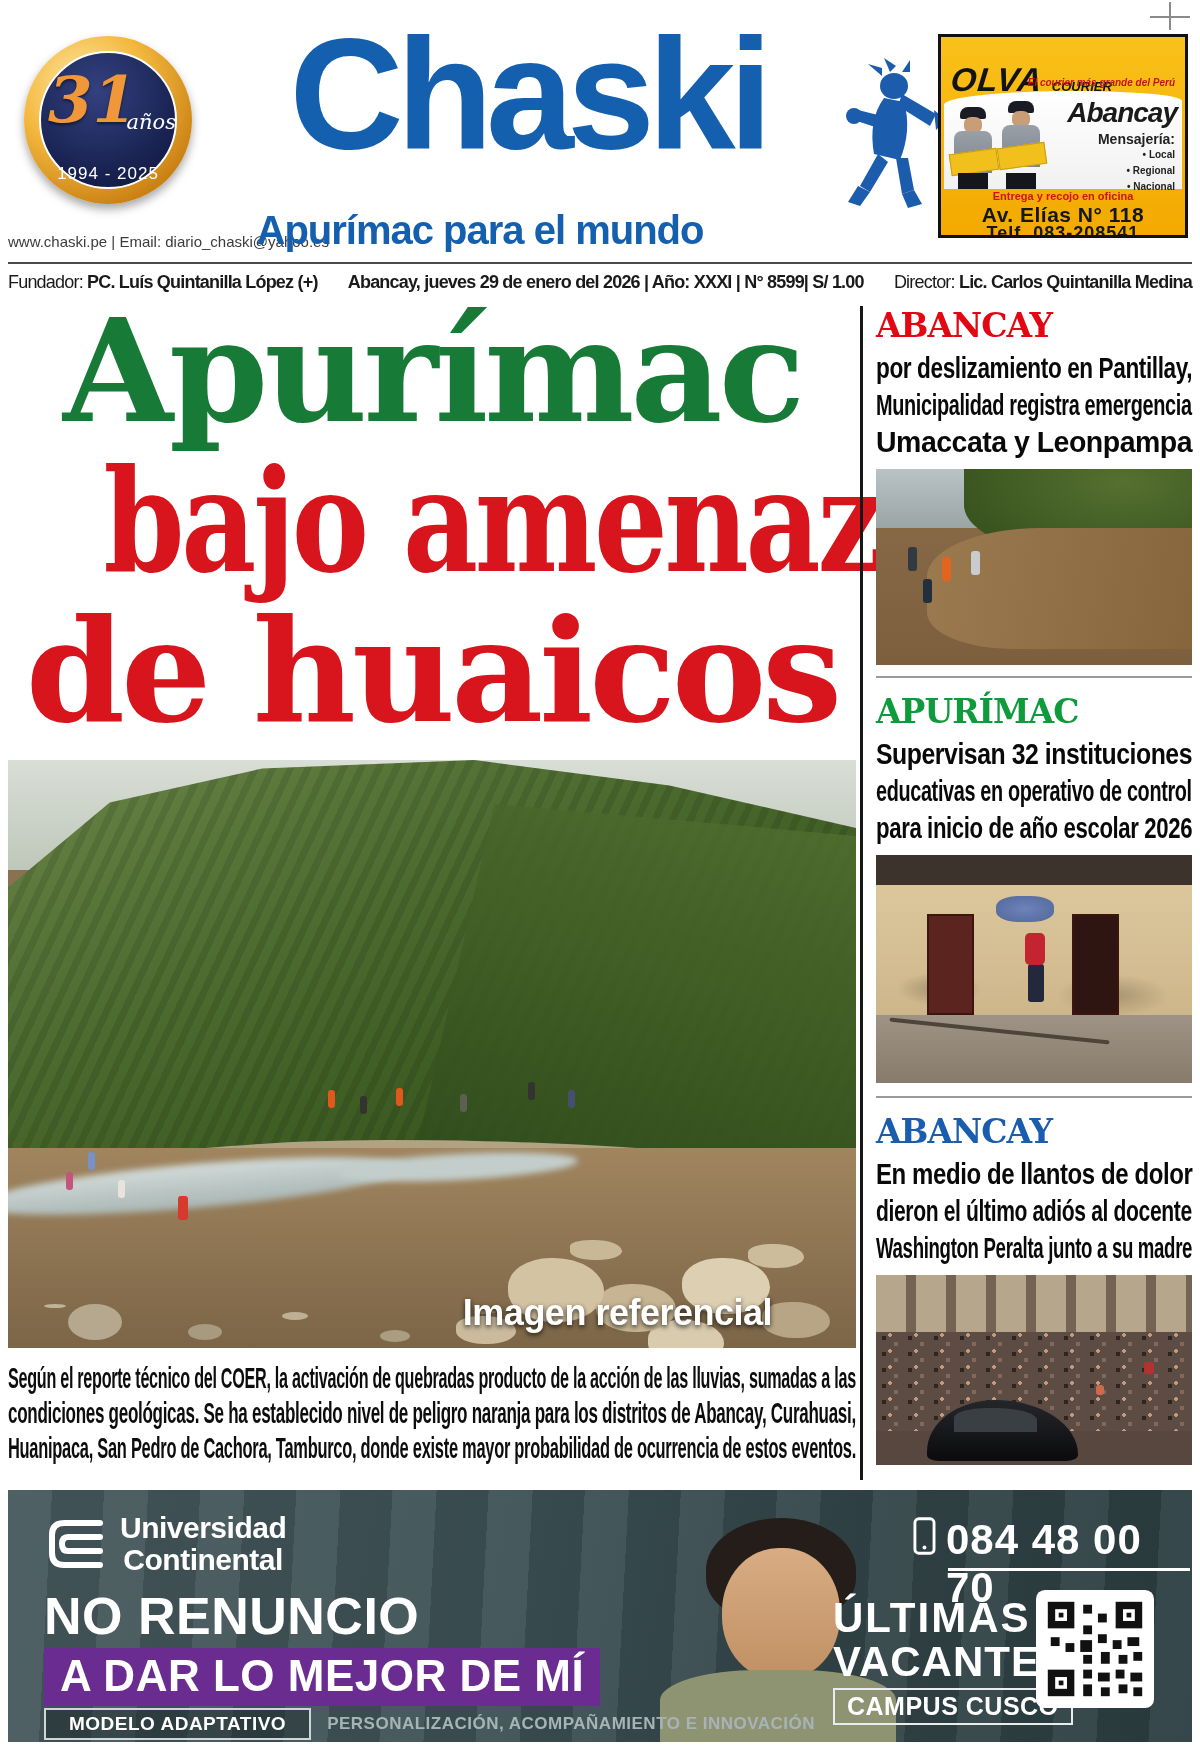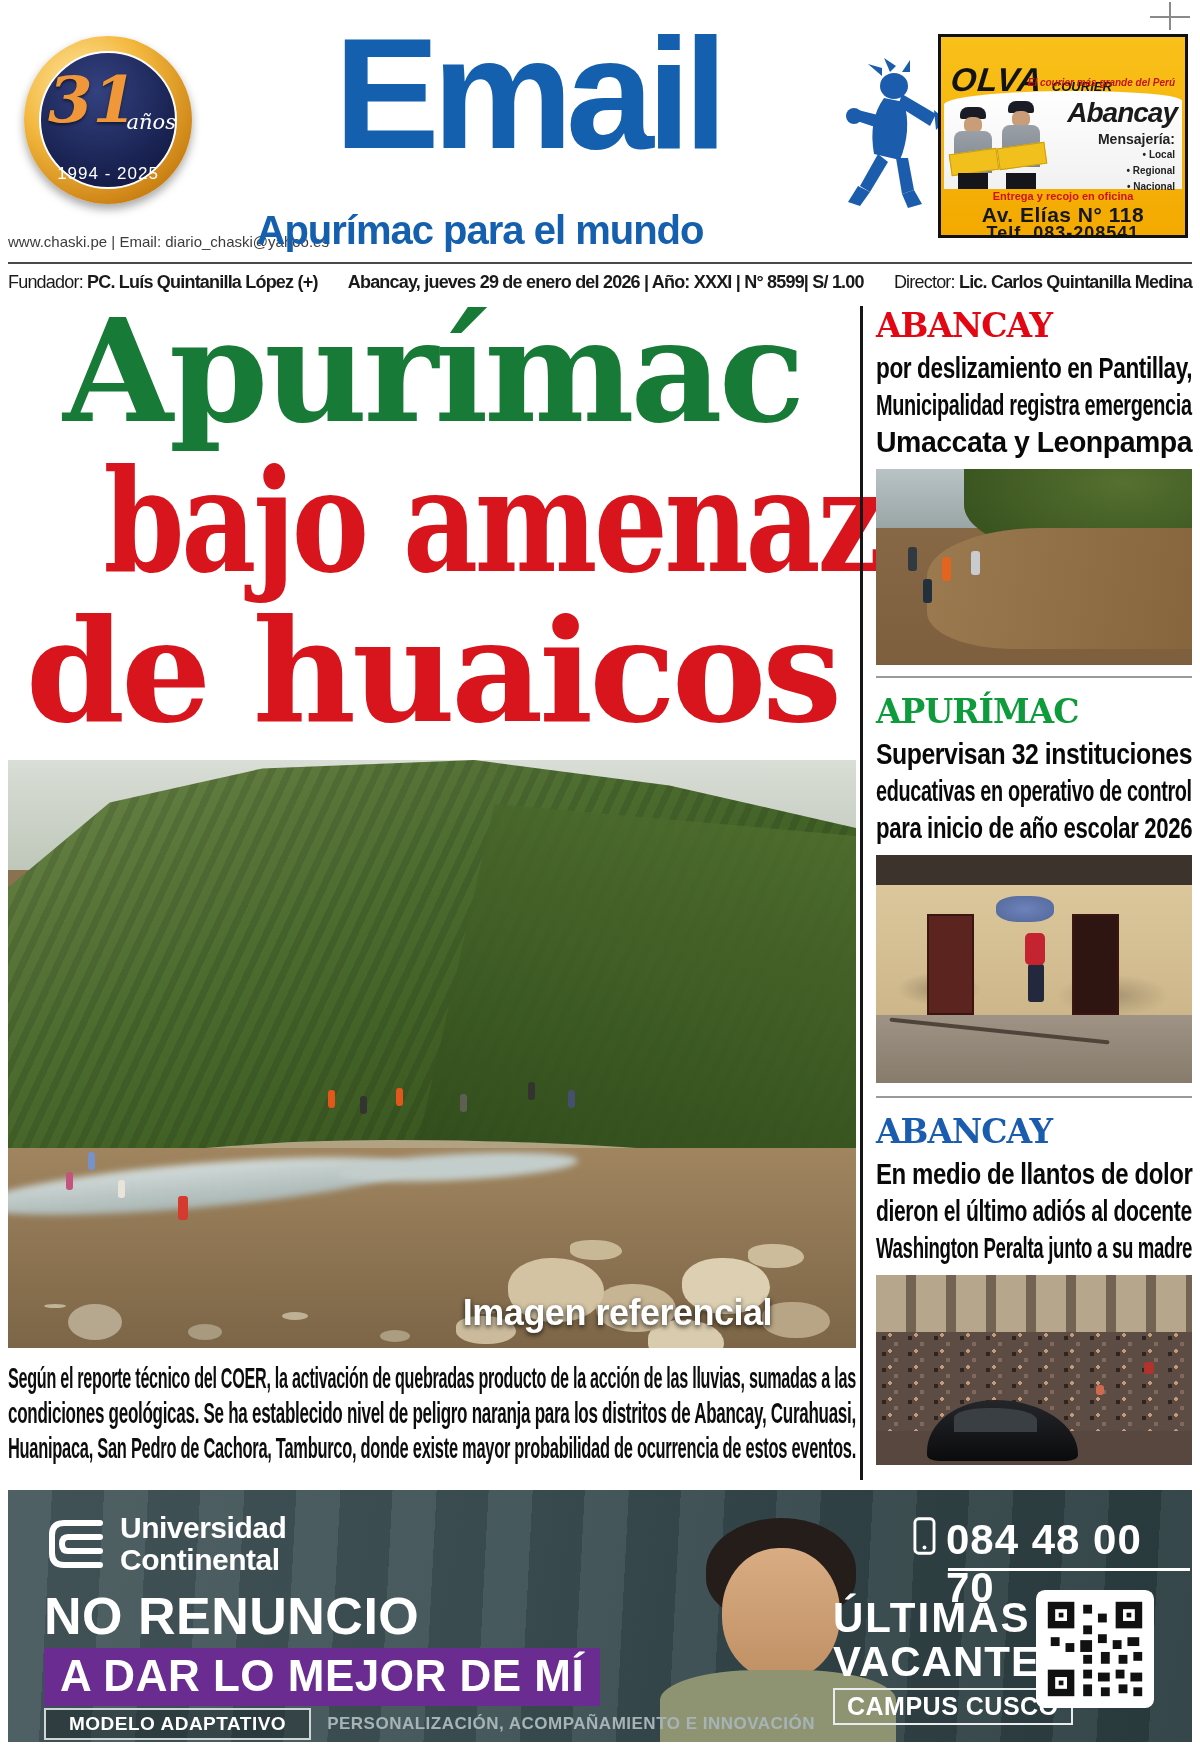--- a/index.html
+++ b/index.html
@@ -154,21 +154,21 @@
     background:linear-gradient(#24262a,#0b0b0d);border-radius:45% 55% 8% 8%/85% 90% 10% 10%;}
   .s3-car::after{content:"";position:absolute;left:18%;top:12%;width:55%;height:40%;background:#3a3f44;border-radius:40% 50% 0 0;}
   .s3-red1{position:absolute;right:12%;top:46%;width:10px;height:12px;background:#b2332e;border-radius:3px;}
   .s3-red2{position:absolute;right:28%;top:58%;width:8px;height:10px;background:#cf6a4e;border-radius:3px;}
 
   
   .uc-ad{left:8px;top:1490px;width:1184px;height:252px;overflow:hidden;
     background:linear-gradient(100deg,#46585c 0%,#3c5054 42%,#324448 70%,#2b3d41 100%);}
   .uc-streaks{position:absolute;inset:0;background:repeating-linear-gradient(93deg,rgba(255,255,255,.05) 0 44px,rgba(0,0,0,.07) 44px 96px);}
   .uc-logo{position:absolute;left:36px;top:22px;display:flex;align-items:center;}
-  .uc-logo-text{margin-left:14px;color:#fff;font-size:30px;font-weight:bold;line-height:32px;letter-spacing:-0.5px;}
+  .uc-logo-text{margin-left:14px;color:#fff;font-size:30px;font-weight:bold;line-height:32px;letter-spacing:-0.5px;text-align:center;}
   .uc-h1{position:absolute;left:36px;top:96px;font-size:52px;font-weight:bold;color:#fff;letter-spacing:0.5px;}
   .uc-h2{position:absolute;left:36px;top:158px;padding:3px 16px 5px 16px;font-size:44px;font-weight:bold;color:#fff;letter-spacing:0.5px;}
   .uc-model-row{position:absolute;left:36px;top:218px;display:flex;align-items:center;}
   .uc-model{border:2px solid #cfd6d8;background:rgba(15,25,27,.35);padding:3px 23px;font-size:19px;font-weight:bold;color:#fff;letter-spacing:0.5px;}
   .uc-model-desc{margin-left:16px;font-size:17px;font-weight:bold;color:#a7b4b7;letter-spacing:0.5px;}
   .uc-man{position:absolute;left:640px;top:28px;width:260px;height:224px;}
   .uc-hair{position:absolute;left:58px;top:0;width:150px;height:104px;background:#241d1a;border-radius:50% 50% 42% 42%;}
   .uc-face{position:absolute;left:74px;top:30px;width:118px;height:132px;background:linear-gradient(#d9ac83,#c09064);border-radius:48%;}
   .uc-shirt{position:absolute;left:12px;top:152px;width:236px;height:72px;background:#8e9472;border-radius:42% 42% 0 0;}
   .uc-phone-row{position:absolute;left:905px;top:26px;display:flex;}
@@ -187,21 +187,21 @@
 
 <div class="abs badge">
   <div class="badge-inner"></div>
   <span class="badge-num">31</span>
   <span class="badge-anios">años</span>
   <span class="badge-years">1994 - 2025</span>
 </div>
 
 <div class="abs contact">www.chaski.pe | Email: diario_chaski@yahoo.es</div>
 
-<div class="abs paper-title" style="color: rgb(21, 96, 174);">Email</div>
+<div class="abs paper-title" style="color: rgb(21, 96, 174);">Chaski</div>
 
 <svg class="abs chaski-figure" width="108" height="152" viewBox="0 0 108 152">
   <g fill="#1b5cad">
     <ellipse cx="56" cy="28" rx="14" ry="13"></ellipse>
     <path d="M44,18 L30,6 L44,10 Z"></path>
     <path d="M52,14 L46,0 L58,8 Z"></path>
     <path d="M64,14 L72,2 L72,14 Z"></path>
     <path d="M46,40 Q30,62 36,96 L62,102 Q74,72 66,44 Z"></path>
     <path d="M64,36 L98,56 L92,68 L60,48 Z"></path>
     <path d="M96,52 L108,62 L98,72 Z"></path>

